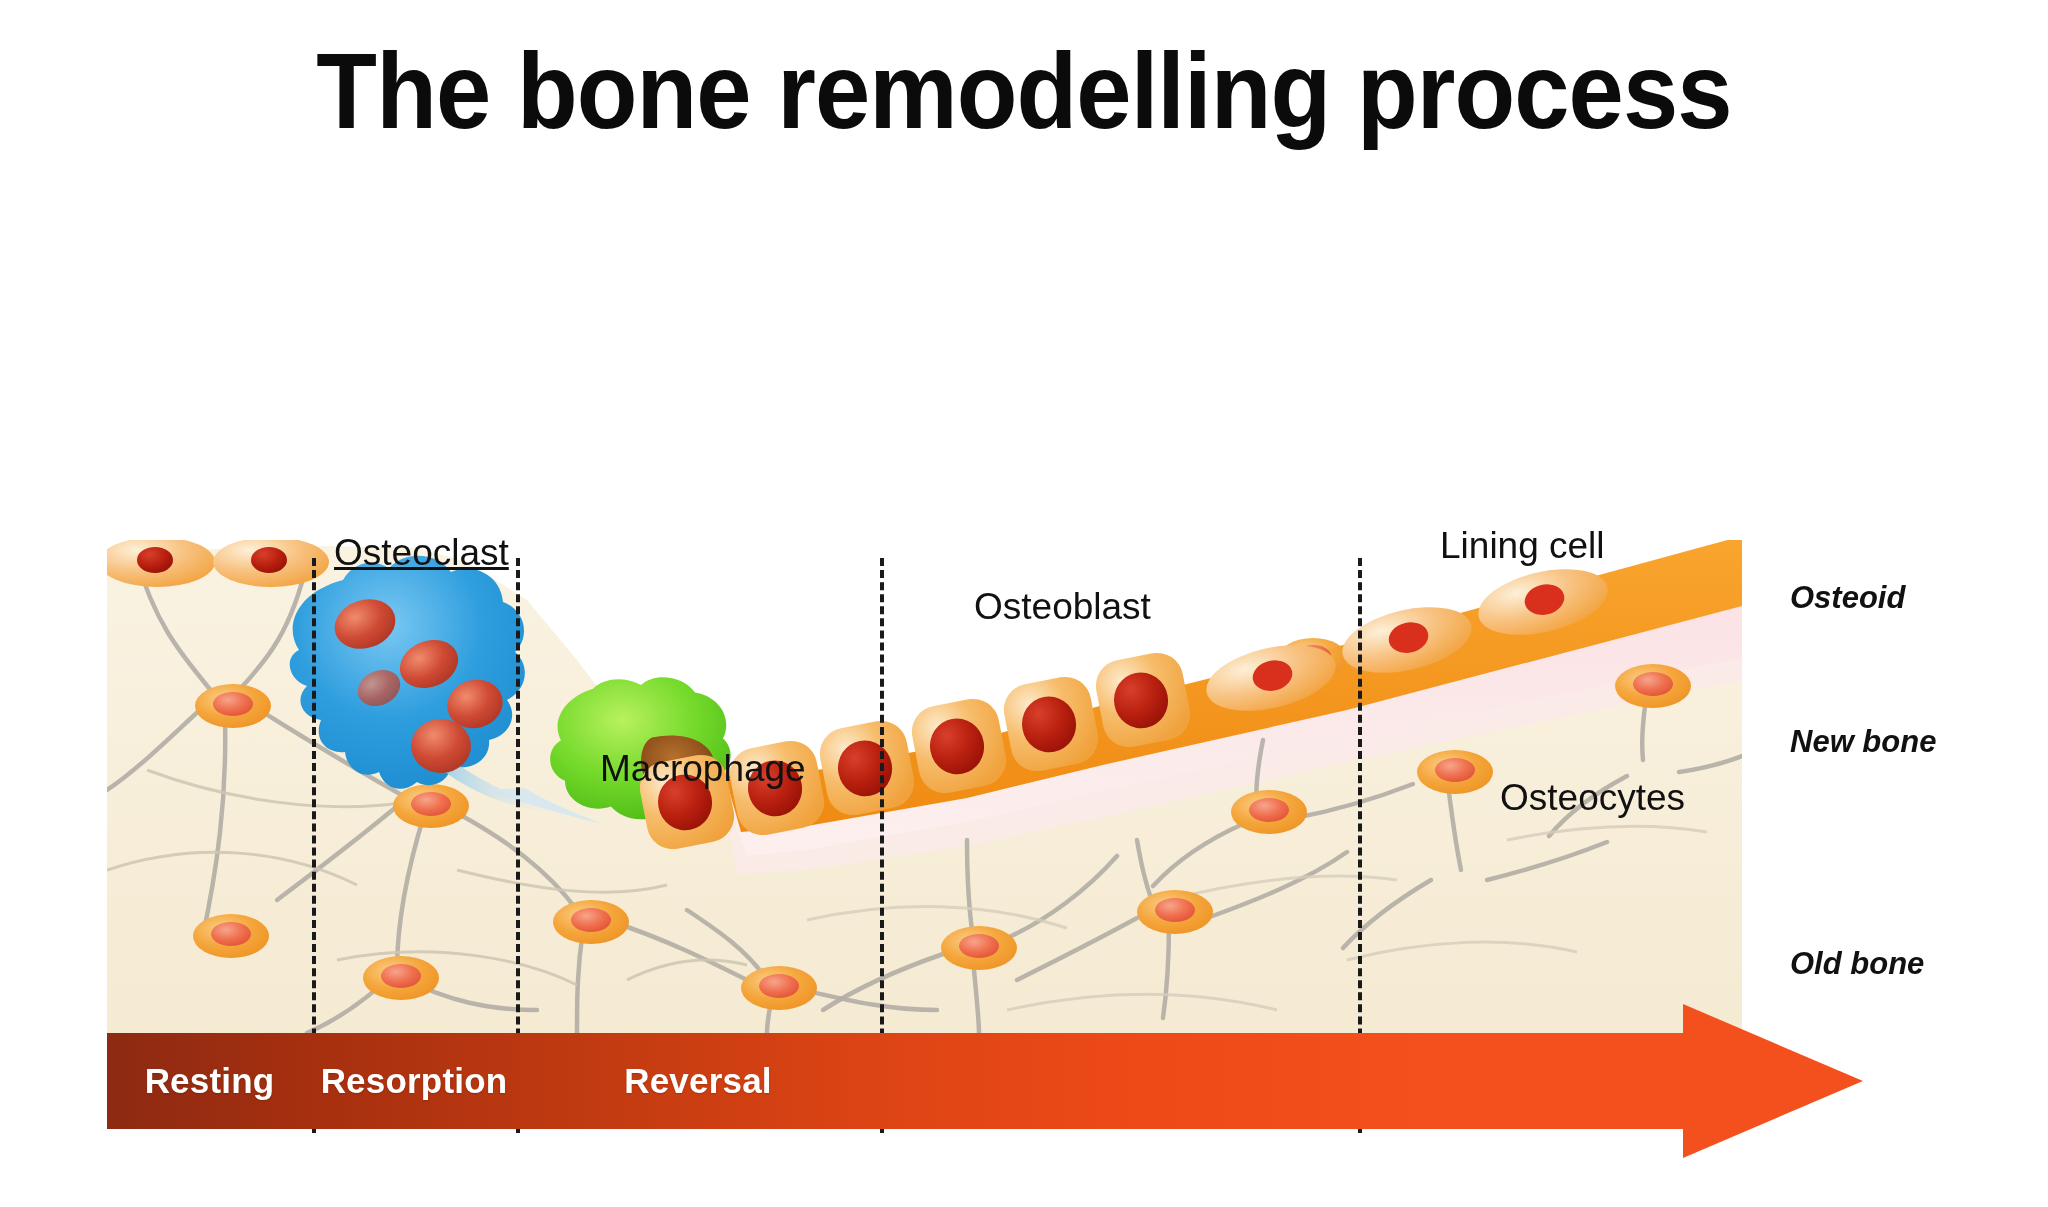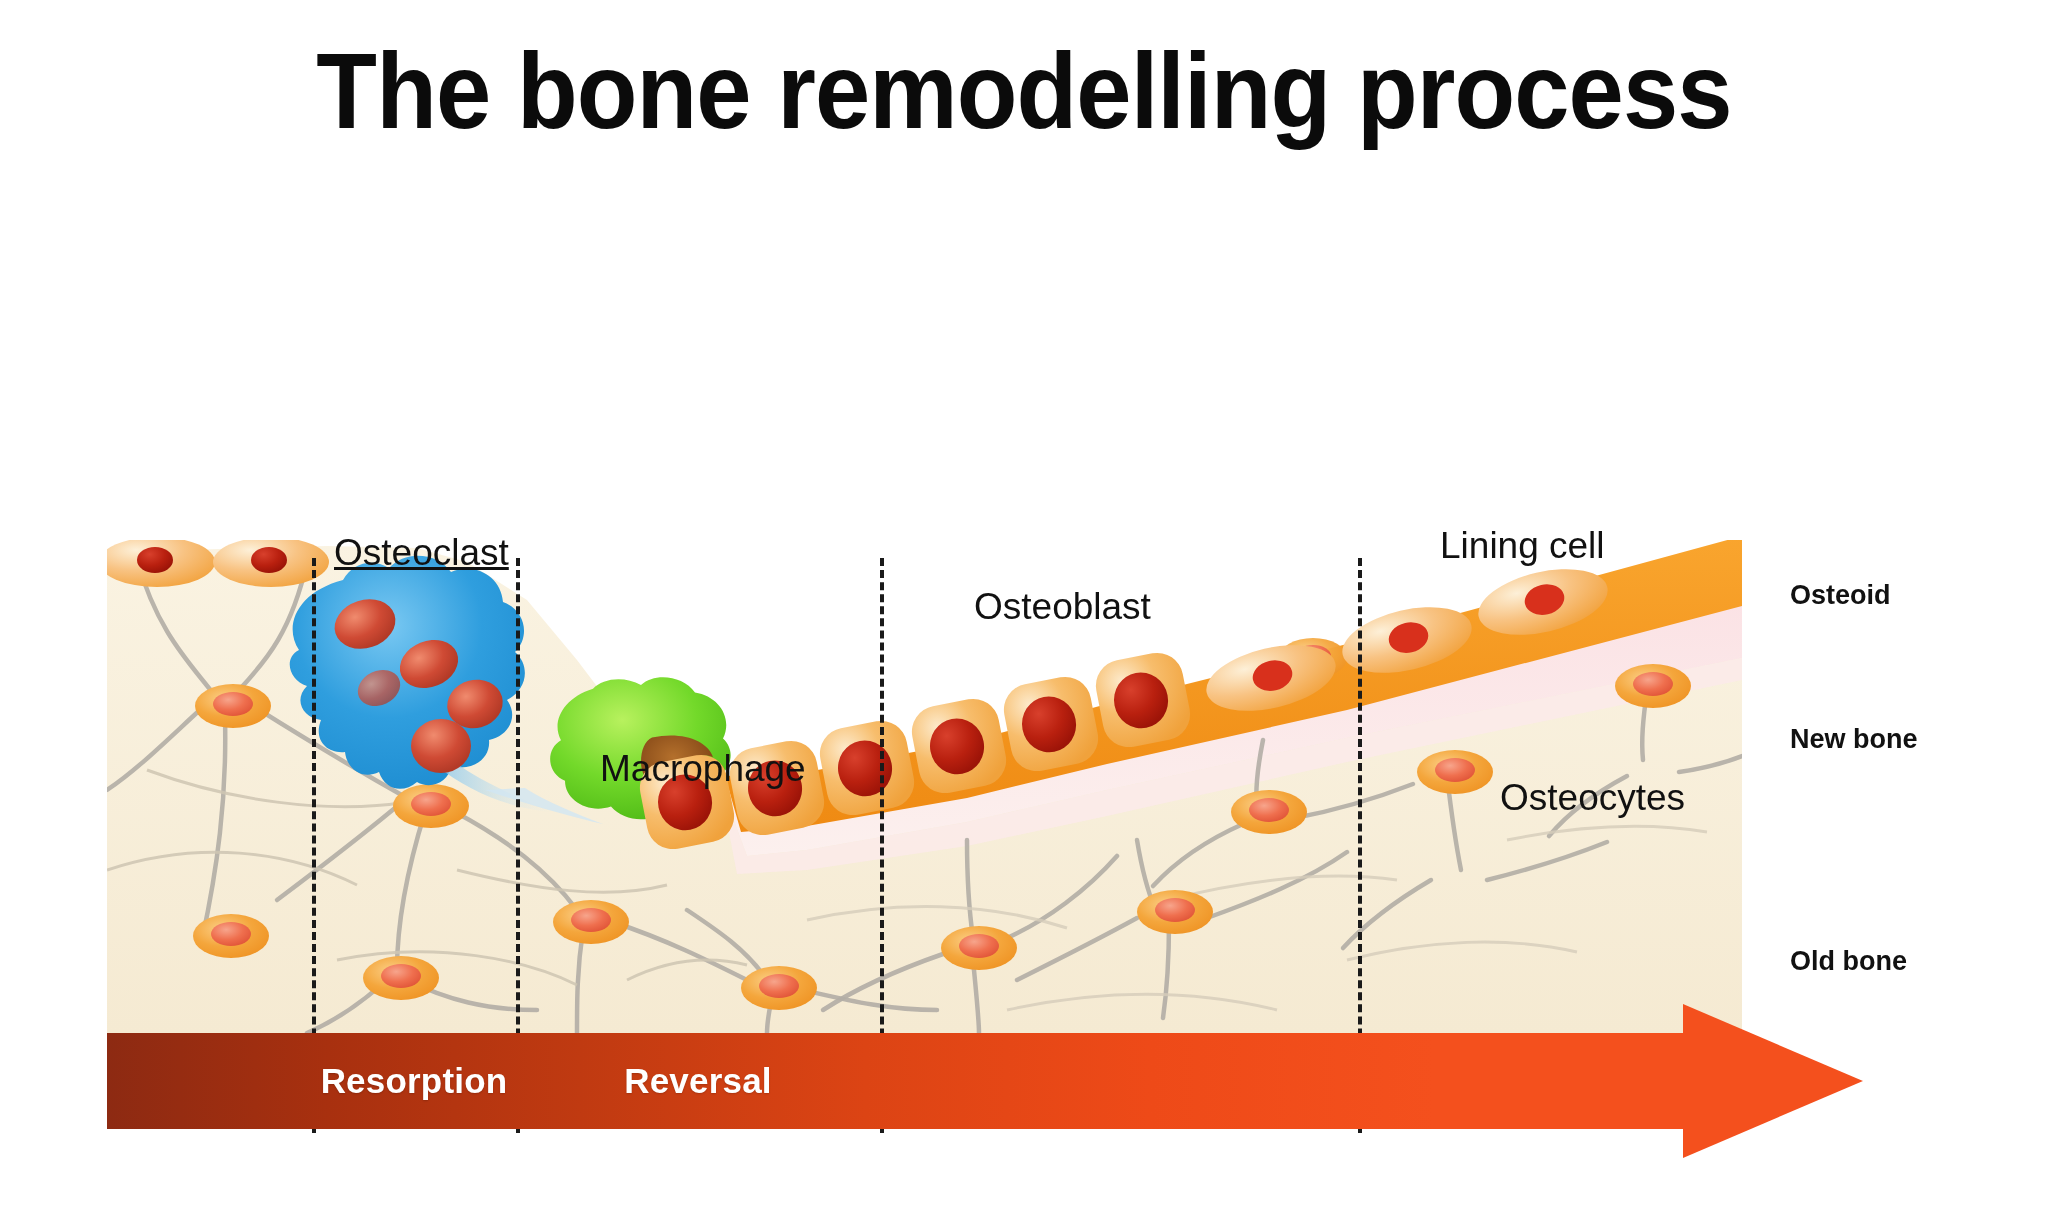--- a/index.html
+++ b/index.html
@@ -9,21 +9,21 @@
   #stage{position:absolute;left:0;top:0;width:1848px;height:1207px;}
 
   .title{
     position:absolute;left:0;top:28px;width:2048px;text-align:center;
     font-family:"Liberation Sans","DejaVu Sans",sans-serif;
     font-weight:bold;font-size:108px;letter-spacing:-1px;color:#0b0b0b;
     transform:scaleX(0.92);transform-origin:50% 50%;
   }
 
   .lbl{position:absolute;color:#111;font-size:37px;white-space:nowrap;line-height:1;}
-  .lbl-bold{position:absolute;color:#111;font-size:27px;font-weight:bold;white-space:nowrap;line-height:1;}
+  .lbl-bold{position:absolute;color:#111;font-size:31px;font-weight:bold;white-space:nowrap;line-height:1;font-style:italic;}
 
   
   .barwrap{position:absolute;left:107px;top:1033px;width:1755px;height:96px;}
   .barbody{position:absolute;left:0;top:0;width:1580px;height:96px;
            background:linear-gradient(90deg,#8d2a12 0%,#a8300f 14%,#c03a11 30%,#dc4414 48%,#ee4a18 66%,#f4501d 84%,#f4501d 100%);}
   .barhead{position:absolute;left:1576px;top:-29px;width:0;height:0;
            border-top:77px solid transparent;border-bottom:77px solid transparent;
            border-left:180px solid #f4501d;}
   .stagelabel{position:absolute;top:0;height:96px;display:flex;align-items:center;justify-content:center;
               color:#fff;font-weight:bold;font-size:35px;letter-spacing:0.2px;
@@ -318,17 +318,18 @@
   <div class="lbl" style="left:1500px;top:779px;">Osteocytes</div>
 
   <div class="lbl-bold" style="left:1790px;top:582px;">Osteoid</div>
   <div class="lbl-bold" style="left:1790px;top:726px;">New bone</div>
   <div class="lbl-bold" style="left:1790px;top:948px;">Old bone</div>
 
   <div class="barwrap">
     <div class="barbody"></div>
     <div class="barhead"></div>
 
+    <div class="stagelabel" style="left:0px;width:205px;">Resting</div>
     <div class="stagelabel" style="left:205px;width:204px;">Resorption</div>
     <div class="stagelabel" style="left:409px;width:364px;">Reversal</div>
   </div>
 
 </div>
 
 </body></html>

